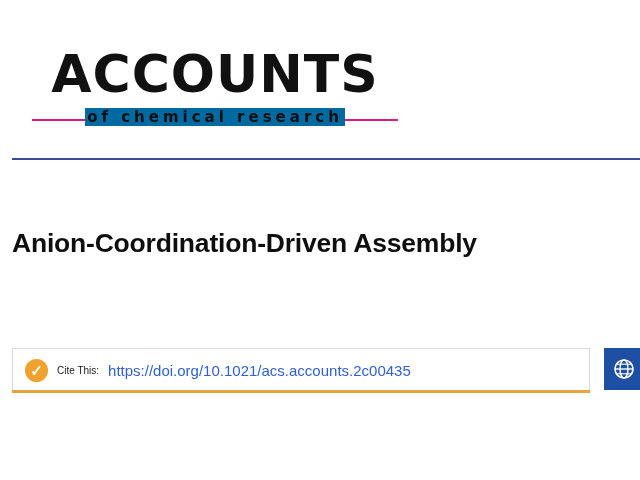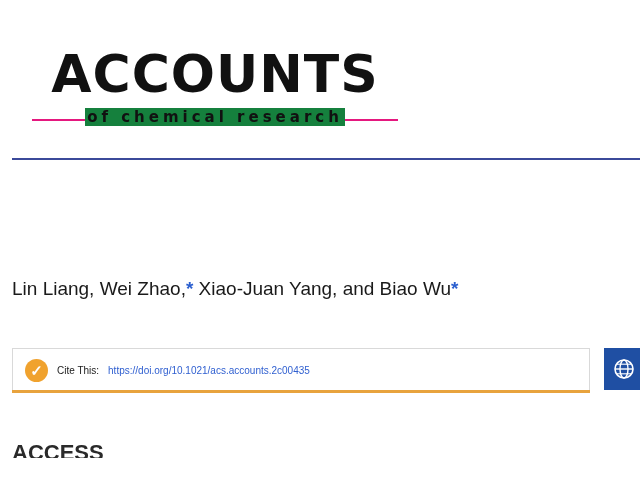--- a/index.html
+++ b/index.html
@@ -50,21 +50,21 @@
     position: absolute;
     left: -8px;
     right: -8px;
     top: 11px;
     height: 2px;
     background: #e5187f;
   }
   .masthead-sub {
     position: relative;
     display: inline-block;
-    background: #15803d;
+    background: #0369a1;
     padding: 0 2px;
     font-family: "DejaVu Sans", sans-serif;
     font-size: 15px;
     font-weight: bold;
     letter-spacing: 4px;
     color: #111111;
     white-space: nowrap;
   }
 
   
@@ -155,21 +155,21 @@
     justify-content: center;
     font-size: 15px;
     font-weight: bold;
     line-height: 1;
   }
   .cite-label {
     font-size: 10px;
     color: #1a1a1a;
   }
   .cite-doi {
-    font-size: 10px;
+    font-size: 15px;
     color: #2f5fd0;
   }
 
   
   .badge {
     position: absolute;
     left: 604px;
     top: 348px;
     width: 40px;
     height: 42px;
@@ -202,39 +202,36 @@
     <div class="masthead-title">ACCOUNTS</div>
     <div class="masthead-sub-wrap">
       <div class="masthead-rule"></div>
       <span class="masthead-sub">of chemical research</span>
     </div>
   </div>
 
   <div class="top-rule"></div>
 
 
-
-  <div class="authors">
-    <span>Lin Liang, Wei Zhao,</span><span class="star">*</span><span> Xiao-Juan Yang, and Biao Wu</span><span class="star">*</span>
-  </div>
+  <div class="article-title">Anion-Coordination-Driven Assembly</div>
+
 
   <div class="cite-box">
     <div class="cite-inner">
       <span class="cite-check">✓</span>
       <span class="cite-label">Cite This:</span>
       <span class="cite-doi">https://doi.org/10.1021/acs.accounts.2c00435</span>
     </div>
   </div>
   <div class="cite-underline"></div>
 
   <div class="badge">
     <svg width="22" height="22" viewBox="0 0 22 22">
       <circle cx="11" cy="11" r="9" fill="none" stroke="#ffffff" stroke-width="1.6"></circle>
       <ellipse cx="11" cy="11" rx="4" ry="9" fill="none" stroke="#ffffff" stroke-width="1.4"></ellipse>
       <line x1="2" y1="11" x2="20" y2="11" stroke="#ffffff" stroke-width="1.4"></line>
       <line x1="3.6" y1="6.2" x2="18.4" y2="6.2" stroke="#ffffff" stroke-width="1.1"></line>
       <line x1="3.6" y1="15.8" x2="18.4" y2="15.8" stroke="#ffffff" stroke-width="1.1"></line>
     </svg>
   </div>
 
-  <div class="bottom-text">ACCESS</div>
 
 </div>
 
 </body></html>

